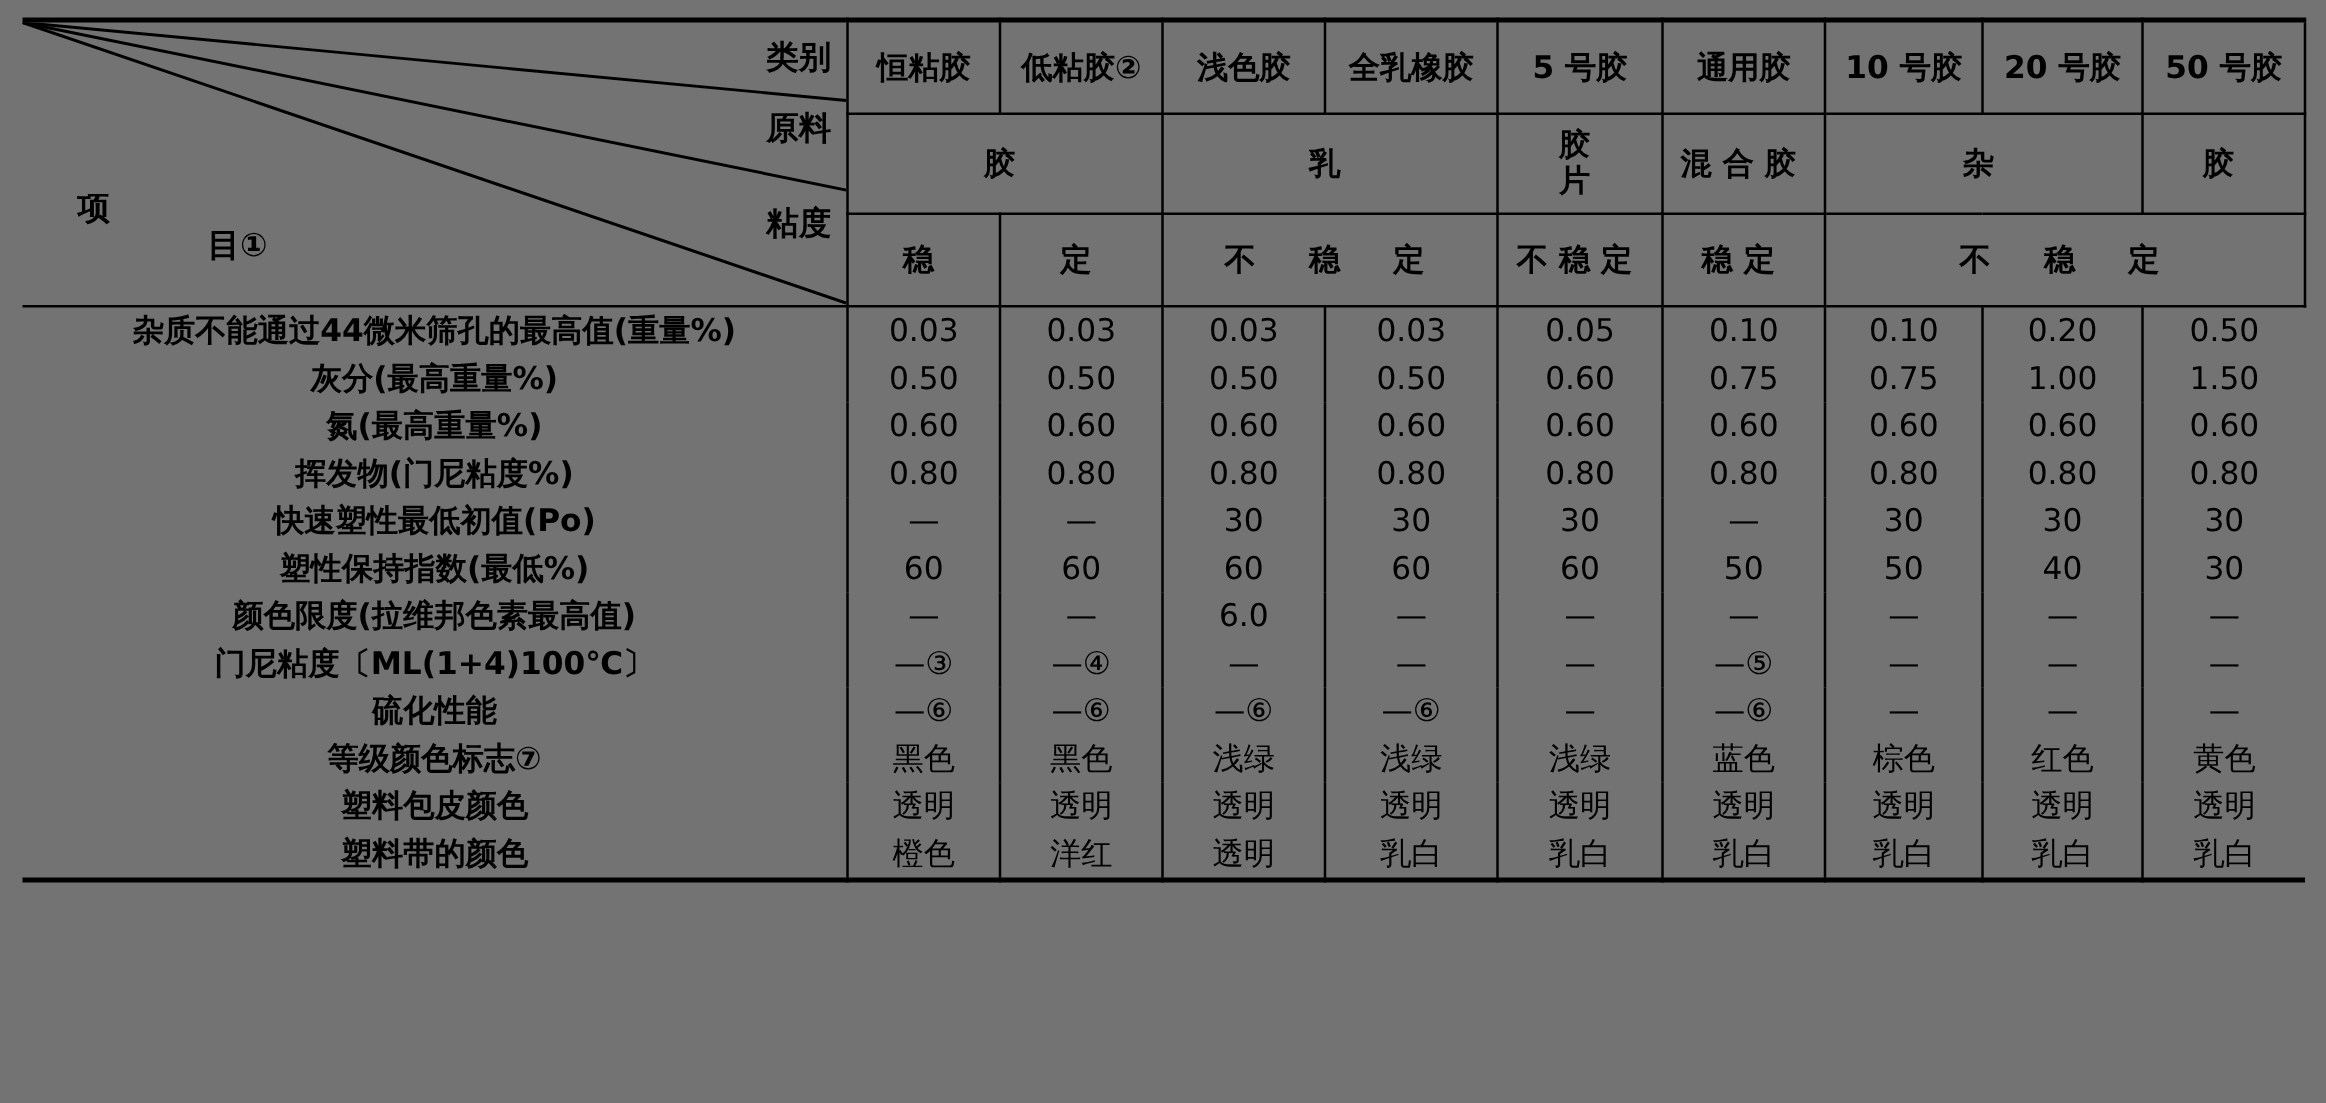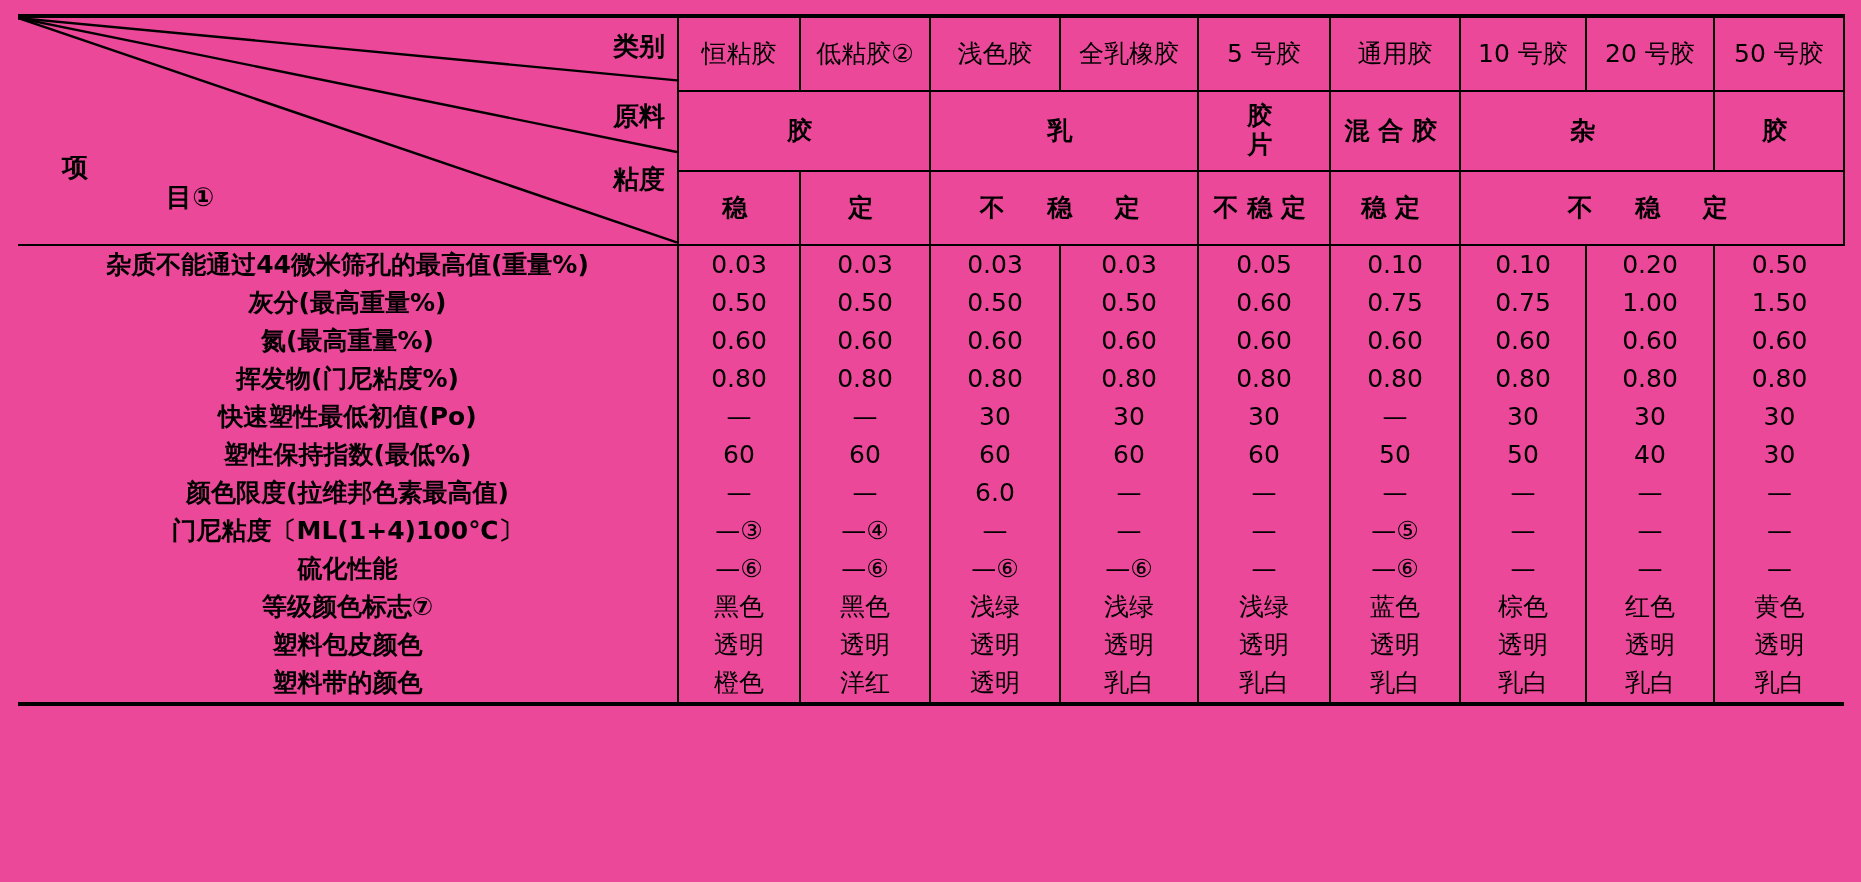--- a/index.html
+++ b/index.html
@@ -8,21 +8,21 @@
     background: #ffffff;
   }
   body {
     font-family: "DejaVu Sans", "Liberation Sans", sans-serif;
     color: #000000;
   }
   #page {
     position: relative;
     width: 1861px;
     height: 882px;
-    background: #ec4899;
+    background: #737373;
     overflow: hidden;
   }
   table.spec {
     position: absolute;
     left: 18px;
     top: 14px;
     width: 1826px;
     border-collapse: collapse;
     table-layout: fixed;
   }
@@ -53,27 +53,27 @@
     height: 100%;
     display: block;
   }
   .corner .lbl {
     position: absolute;
     font-size: 26px;
     font-weight: bold;
     white-space: nowrap;
   }
   .corner .lbl-leibie  { right: 12px; top: 14px; }
-  .corner .lbl-yuanliao{ right: 12px; top: 84px; }
+  .corner .lbl-yuanliao{ right: 12px; top: 71px; }
   .corner .lbl-niandu  { right: 12px; top: 147px; text-align: right; }
   .corner .lbl-xiang   { left: 44px;  top: 135px; }
   .corner .lbl-mu      { left: 148px; top: 165px; }
 
   .hdr {
-    font-weight: normal;
+    font-weight: bold;
     font-size: 26px;
     height: 72px;
   }
   .hdr2 {
     font-weight: bold;
     font-size: 27px;
     height: 78px;
     letter-spacing: 0.35em;
   }
   .hdr3 {

